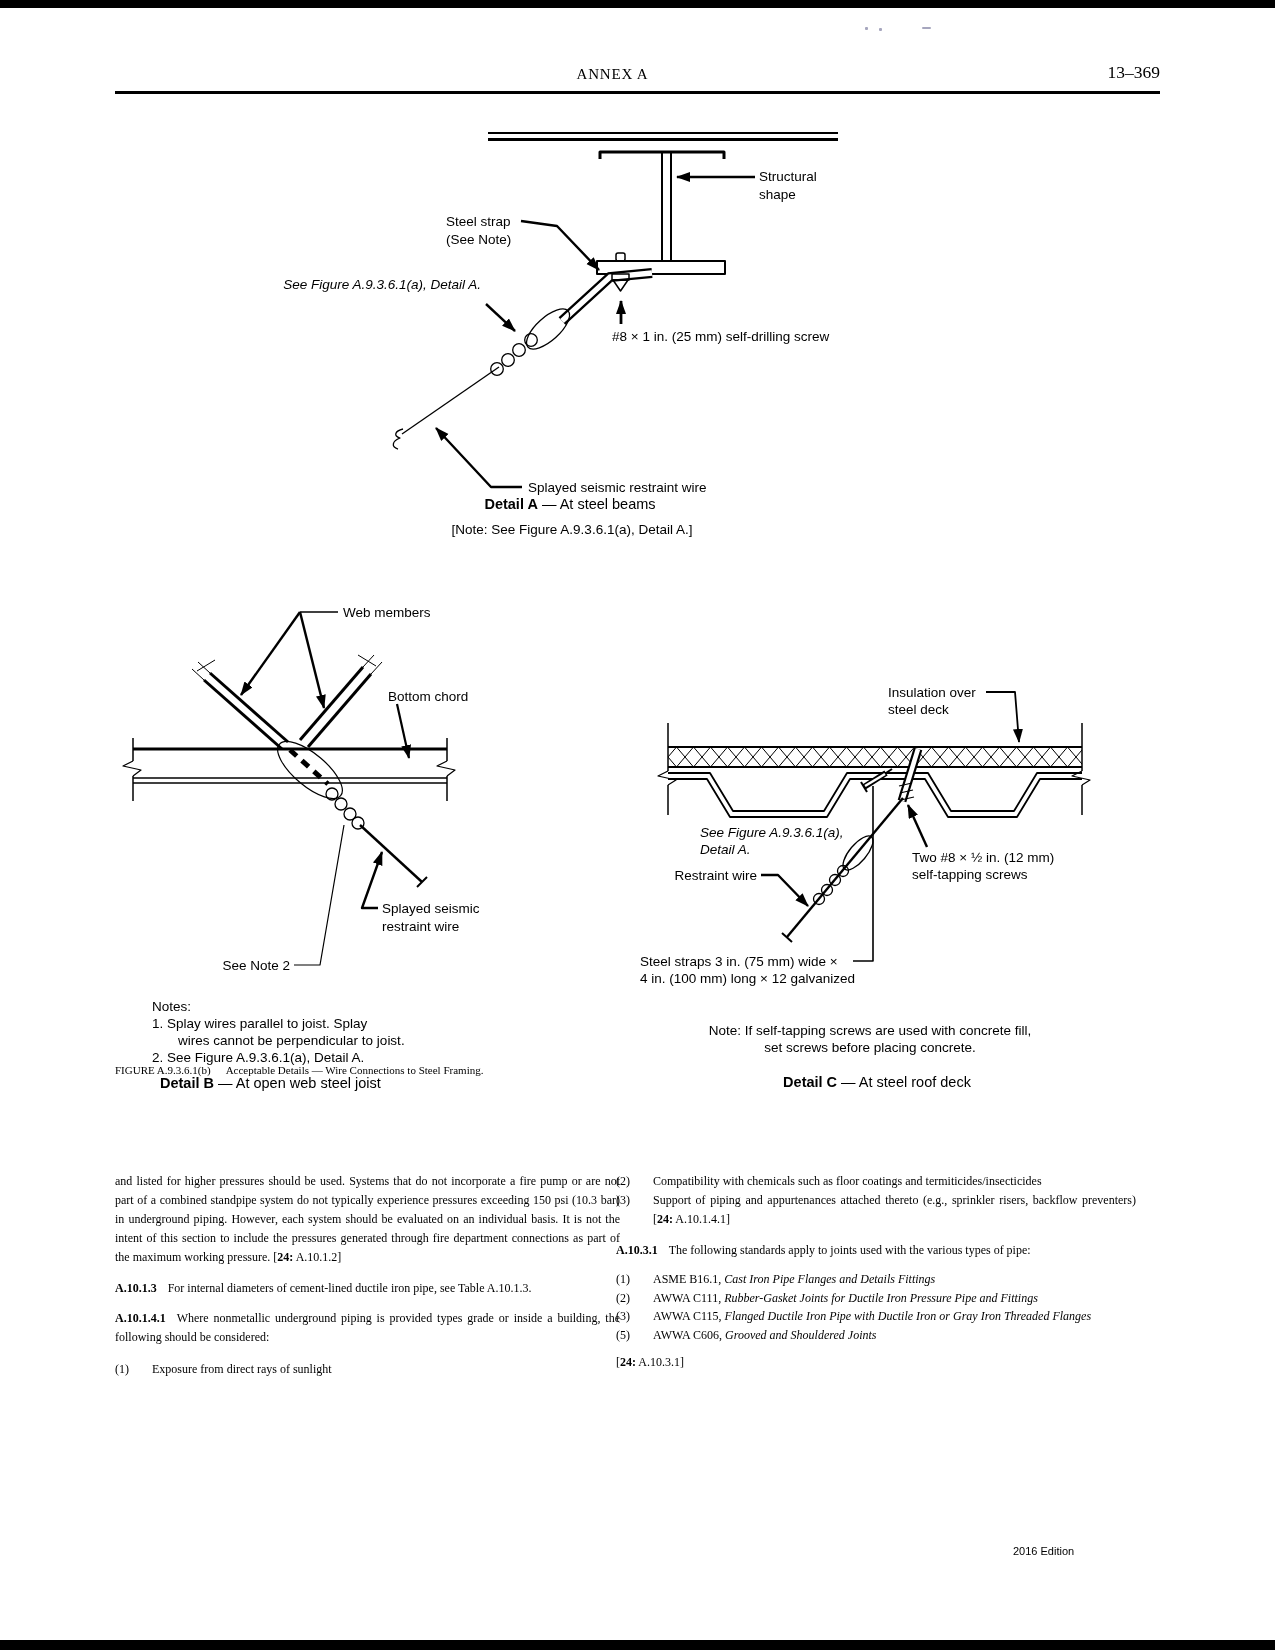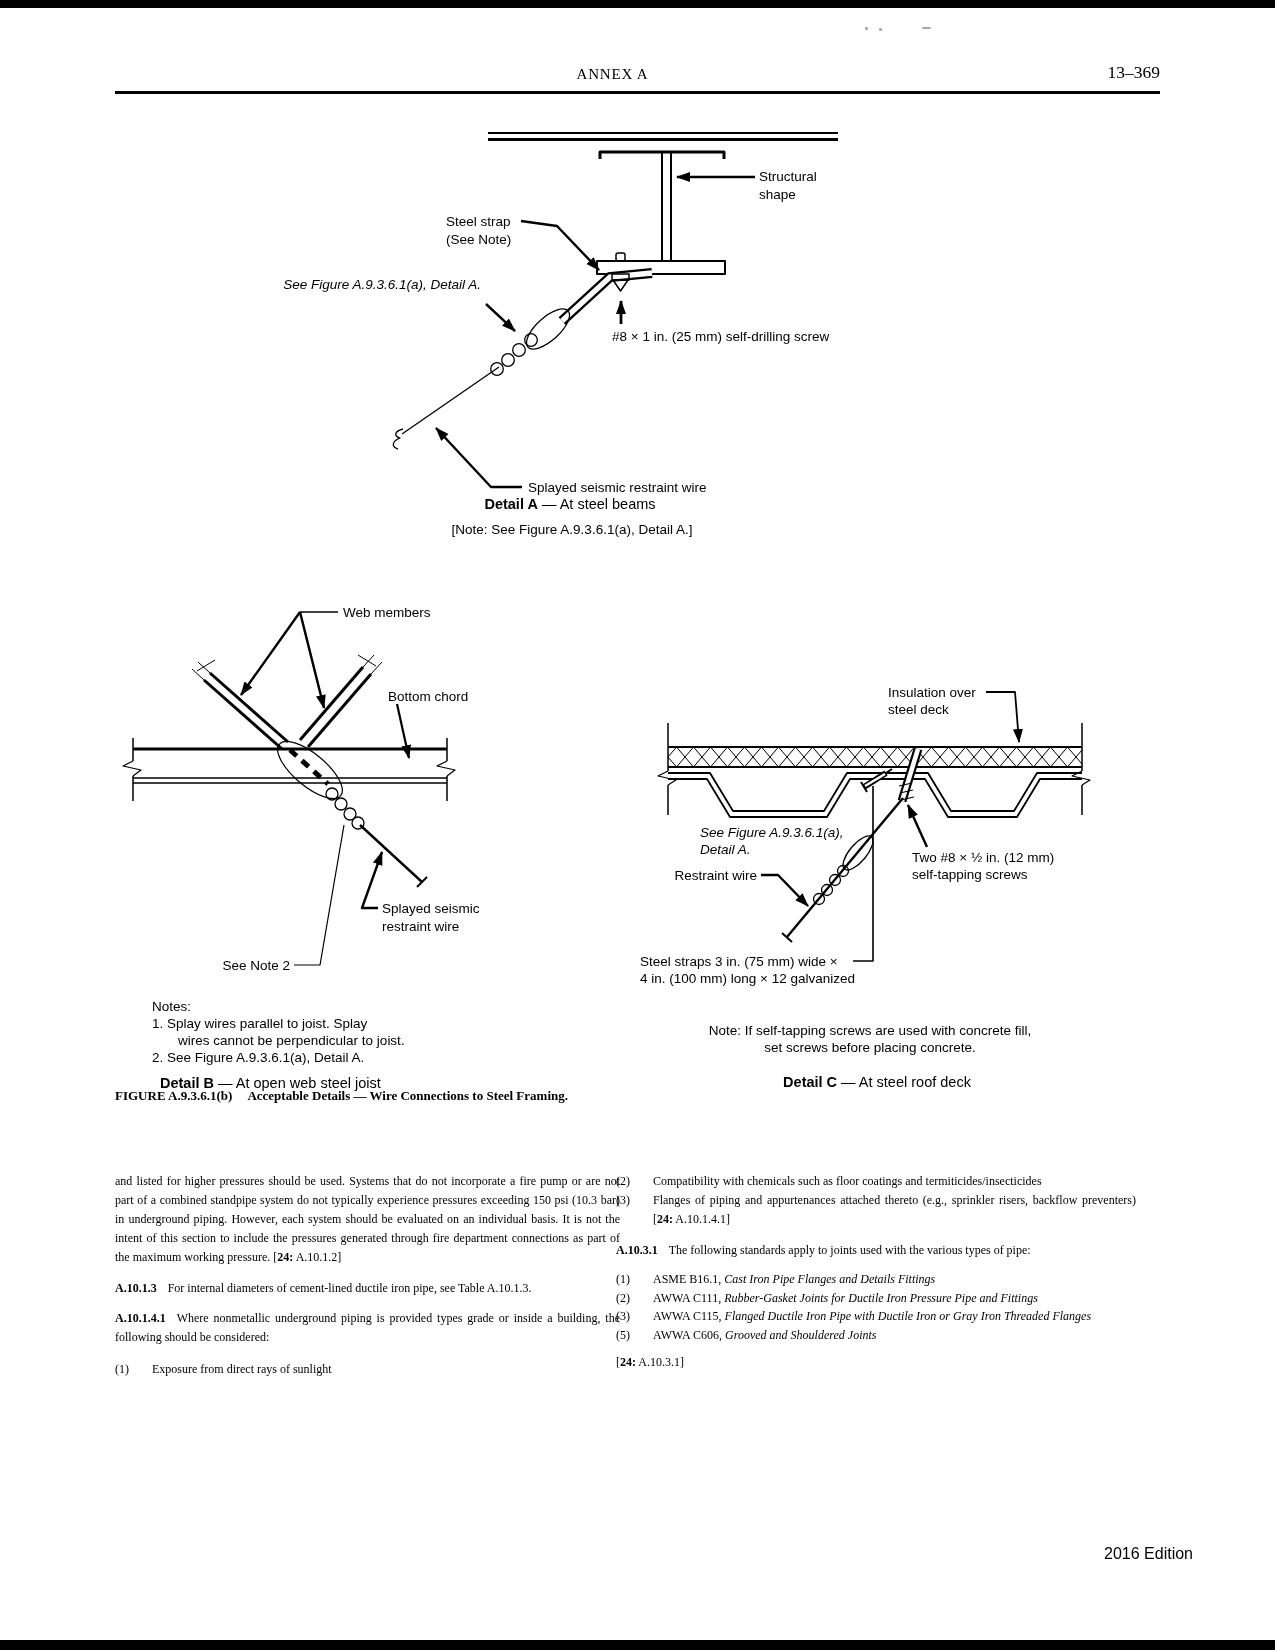--- a/index.html
+++ b/index.html
@@ -22,41 +22,41 @@
 
   
   .s{stroke:#000;fill:none;stroke-width:2;stroke-linejoin:round}
   .thin{stroke-width:1.3}
   .led{stroke-width:2.4}
   .t{font-family:"Liberation Sans",sans-serif;font-size:13.5px;fill:#000}
   .ti{font-family:"Liberation Sans",sans-serif;font-size:13.5px;font-style:italic;fill:#000}
   .tc{font-family:"Liberation Sans",sans-serif;font-size:14.5px;fill:#000}
   .b{font-weight:700}
 
-  .figcap{position:absolute;left:115px;top:1088px;width:1045px;
-    font-family:"Liberation Serif",serif;font-size:13px;font-weight:700}
+  .figcap{position:absolute;left:115px;top:1064px;width:1045px;
+    font-family:"Liberation Serif",serif;font-size:11px;font-weight:400}
   .figcap .gap{display:inline-block;width:15px}
 
   .col{position:absolute;top:1172px;font-family:"Liberation Serif",serif;font-size:12px;
     line-height:18.9px;text-align:justify}
   #colL{left:115px;width:505px}
   #colR{left:616px;width:520px}
   .col p{margin:0}
   p.sec{margin-top:12px}
   .secnum{font-weight:700;margin-right:11px}
   .cite-num{font-weight:700}
   .li{padding-left:37px;text-indent:-37px}
   .linum{display:inline-block;width:37px;text-indent:0}
   .list{margin-top:10px}
   .mt{margin-top:13px}
   p.cite{margin-top:8px}
   .it{font-style:italic}
 
-  .footer{position:absolute;left:1013px;top:1545px;width:180px;text-align:right;
-    font-family:"Liberation Sans",sans-serif;font-size:16px}
+  .footer{position:absolute;left:1013px;top:1545px;width:180px;text-align:left;
+    font-family:"Liberation Sans",sans-serif;font-size:11px}
 </style>
 </head>
 <body>
 
 <div class="page">
 
   <div class="edge top"></div>
   <div class="edge bottom"></div>
   <div class="scan-dot" style="left:865px;top:27px;width:3px;height:3px"></div>
   <div class="scan-dot" style="left:879px;top:28px;width:3px;height:3px"></div>
@@ -247,21 +247,21 @@
 
   <div id="colL" class="col">
     <p class="cont"><span>and listed for higher pressures should be used. Systems that do not incorporate a fire pump or are not part of a combined standpipe system do not typically experience pressures exceeding 150 psi (10.3 bar) in underground piping. However, each system should be evaluated on an individual basis. It is not the intent of this section to include the pressures generated through fire department connections as part of the maximum working pressure. </span><span>[</span><span class="cite-num">24:</span><span> A.10.1.2]</span></p>
     <p class="sec"><span class="secnum">A.10.1.3</span><span>For internal diameters of cement-lined ductile iron pipe, see Table A.10.1.3.</span></p>
     <p class="sec"><span class="secnum">A.10.1.4.1</span><span>Where nonmetallic underground piping is provided types grade or inside a building, the following should be considered:</span></p>
     <div class="li mt"><span class="linum">(1)</span><span>Exposure from direct rays of sunlight</span></div>
   </div>
 
   <div id="colR" class="col">
     <div class="li"><span class="linum">(2)</span><span>Compatibility with chemicals such as floor coatings and termiticides/insecticides</span></div>
-    <div class="li"><span class="linum">(3)</span><span>Flanges of piping and appurtenances attached thereto (e.g., sprinkler risers, backflow preventers) </span><span>[</span><span class="cite-num">24:</span><span> A.10.1.4.1]</span></div>
+    <div class="li"><span class="linum">(3)</span><span>Support of piping and appurtenances attached thereto (e.g., sprinkler risers, backflow preventers) </span><span>[</span><span class="cite-num">24:</span><span> A.10.1.4.1]</span></div>
     <p class="sec"><span class="secnum">A.10.3.1</span><span>The following standards apply to joints used with the various types of pipe:</span></p>
     <div class="list">
       <div class="li"><span class="linum">(1)</span><span>ASME B16.1, </span><span class="it">Cast Iron Pipe Flanges and Details Fittings</span></div>
       <div class="li"><span class="linum">(2)</span><span>AWWA C111, </span><span class="it">Rubber-Gasket Joints for Ductile Iron Pressure Pipe and Fittings</span></div>
       <div class="li"><span class="linum">(3)</span><span>AWWA C115, </span><span class="it">Flanged Ductile Iron Pipe with Ductile Iron or Gray Iron Threaded Flanges</span></div>
       <div class="li"><span class="linum">(5)</span><span>AWWA C606, </span><span class="it">Grooved and Shouldered Joints</span></div>
     </div>
     <p class="cite"><span>[</span><span class="cite-num">24:</span><span> A.10.3.1]</span></p>
   </div>
 

